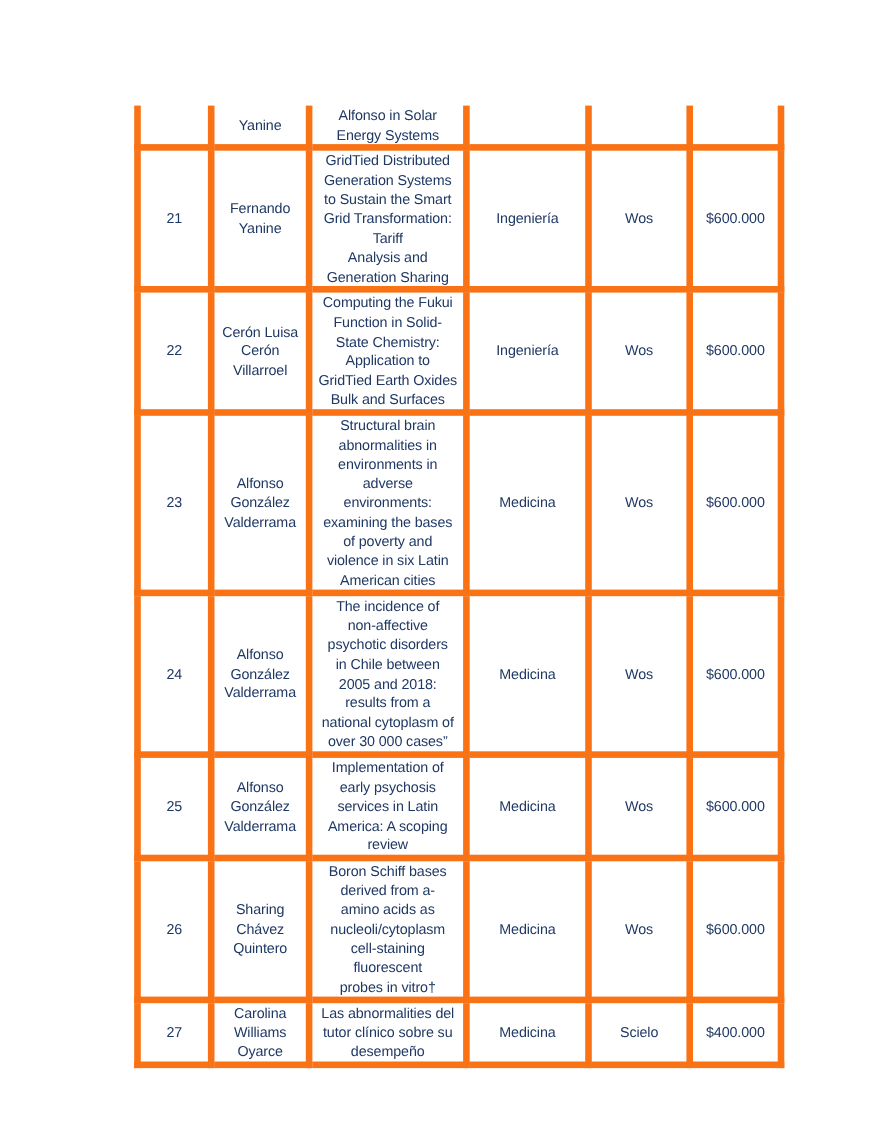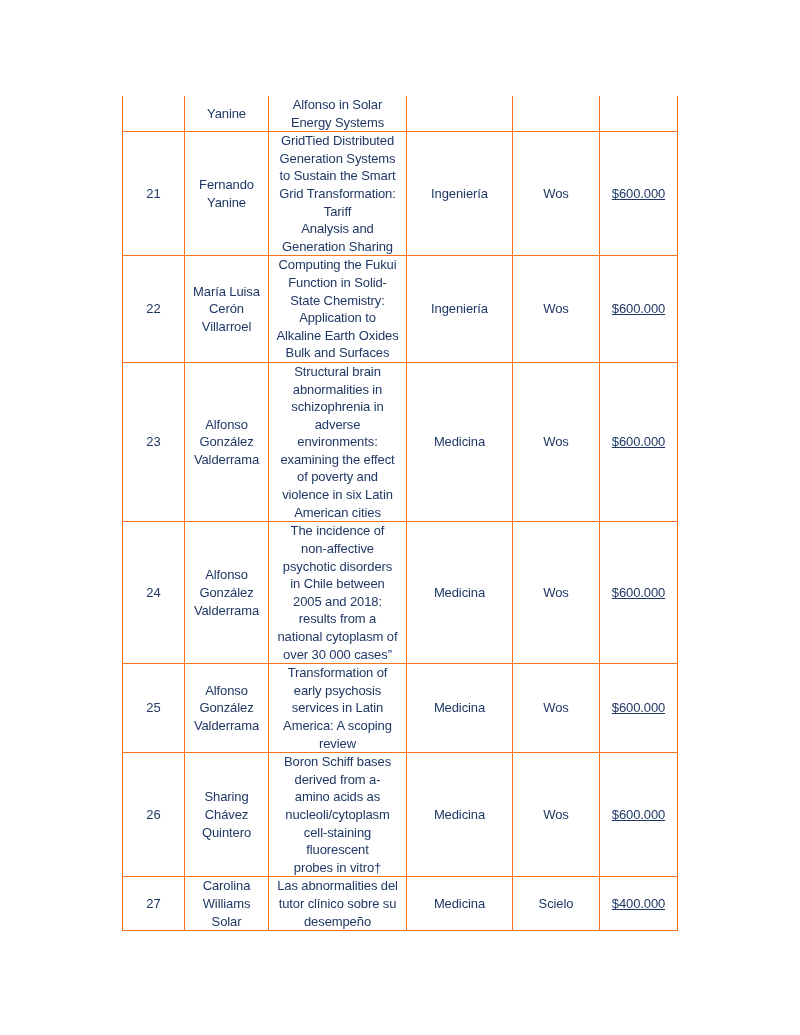--- a/index.html
+++ b/index.html
@@ -5,26 +5,26 @@
   html, body { margin: 0; padding: 0; background: #ffffff; }
   body { width: 800px; height: 1035px; position: relative; overflow: hidden; }
   .page { position: absolute; left: 0; top: 0; width: 800px; height: 1035px; background: #fff; }
   table.grants {
     position: absolute; left: 122px; top: 96px;
     border-collapse: collapse; table-layout: fixed;
     font-family: "Liberation Sans", sans-serif; font-size: 13px; line-height: 17.6px;
     color: #1f3864;
   }
   table.grants td {
-    border: 1px solid #f97316; text-align: center; vertical-align: middle;
+    border: 6px solid #f97316; text-align: center; vertical-align: middle;
     padding: 0 3px; letter-spacing: -0.1px;
   }
   table.grants tr.first td { border-top: none; }
   .c0 { width: 55px; } .c1 { width: 77px; } .c2 { width: 131px; }
-  .c3 { width: 99px; } .c4 { width: 80px; } .c5 { width: 71px; text-decoration: underline; }
+  .c3 { width: 99px; } .c4 { width: 80px; } .c5 { width: 71px; }
   .title-line { display: block; }
 </style>
 </head>
 <body>
 
 <div class="page">
   <table class="grants">
     <tbody id="tbody">
         <tr class="first" style="height: 35px;">
           <td class="c0"></td>
@@ -54,50 +54,50 @@
             <span class="title-line">Analysis and</span>
             <span class="title-line">Generation Sharing</span>
           </td>
           <td class="c3">Ingeniería</td>
           <td class="c4">Wos</td>
           <td class="c5">$600.000</td>
         </tr>
         <tr style="height: 106px;">
           <td class="c0">22</td>
           <td class="c1">
-            <span class="title-line">María Luisa</span>
+            <span class="title-line">Cerón Luisa</span>
             <span class="title-line">Cerón</span>
             <span class="title-line">Villarroel</span>
           </td>
           <td class="c2">
             <span class="title-line">Computing the Fukui</span>
             <span class="title-line">Function in Solid-</span>
             <span class="title-line">State Chemistry:</span>
             <span class="title-line">Application to</span>
-            <span class="title-line">Alkaline Earth Oxides</span>
+            <span class="title-line">GridTied Earth Oxides</span>
             <span class="title-line">Bulk and Surfaces</span>
           </td>
           <td class="c3">Ingeniería</td>
           <td class="c4">Wos</td>
           <td class="c5">$600.000</td>
         </tr>
         <tr style="height: 158px;">
           <td class="c0">23</td>
           <td class="c1">
             <span class="title-line">Alfonso</span>
             <span class="title-line">González</span>
             <span class="title-line">Valderrama</span>
           </td>
           <td class="c2">
             <span class="title-line">Structural brain</span>
             <span class="title-line">abnormalities in</span>
-            <span class="title-line">schizophrenia in</span>
+            <span class="title-line">environments in</span>
             <span class="title-line">adverse</span>
             <span class="title-line">environments:</span>
-            <span class="title-line">examining the effect</span>
+            <span class="title-line">examining the bases</span>
             <span class="title-line">of poverty and</span>
             <span class="title-line">violence in six Latin</span>
             <span class="title-line">American cities</span>
           </td>
           <td class="c3">Medicina</td>
           <td class="c4">Wos</td>
           <td class="c5">$600.000</td>
         </tr>
         <tr style="height: 142px;">
           <td class="c0">24</td>
@@ -121,21 +121,21 @@
           <td class="c5">$600.000</td>
         </tr>
         <tr style="height: 88px;">
           <td class="c0">25</td>
           <td class="c1">
             <span class="title-line">Alfonso</span>
             <span class="title-line">González</span>
             <span class="title-line">Valderrama</span>
           </td>
           <td class="c2">
-            <span class="title-line">Transformation of</span>
+            <span class="title-line">Implementation of</span>
             <span class="title-line">early psychosis</span>
             <span class="title-line">services in Latin</span>
             <span class="title-line">America: A scoping</span>
             <span class="title-line">review</span>
           </td>
           <td class="c3">Medicina</td>
           <td class="c4">Wos</td>
           <td class="c5">$600.000</td>
         </tr>
         <tr style="height: 123px;">
@@ -156,21 +156,21 @@
           </td>
           <td class="c3">Medicina</td>
           <td class="c4">Wos</td>
           <td class="c5">$600.000</td>
         </tr>
         <tr style="height: 54px;">
           <td class="c0">27</td>
           <td class="c1">
             <span class="title-line">Carolina</span>
             <span class="title-line">Williams</span>
-            <span class="title-line">Solar</span>
+            <span class="title-line">Oyarce</span>
           </td>
           <td class="c2">
             <span class="title-line">Las abnormalities del</span>
             <span class="title-line">tutor clínico sobre su</span>
             <span class="title-line">desempeño</span>
           </td>
           <td class="c3">Medicina</td>
           <td class="c4">Scielo</td>
           <td class="c5">$400.000</td>
         </tr>

